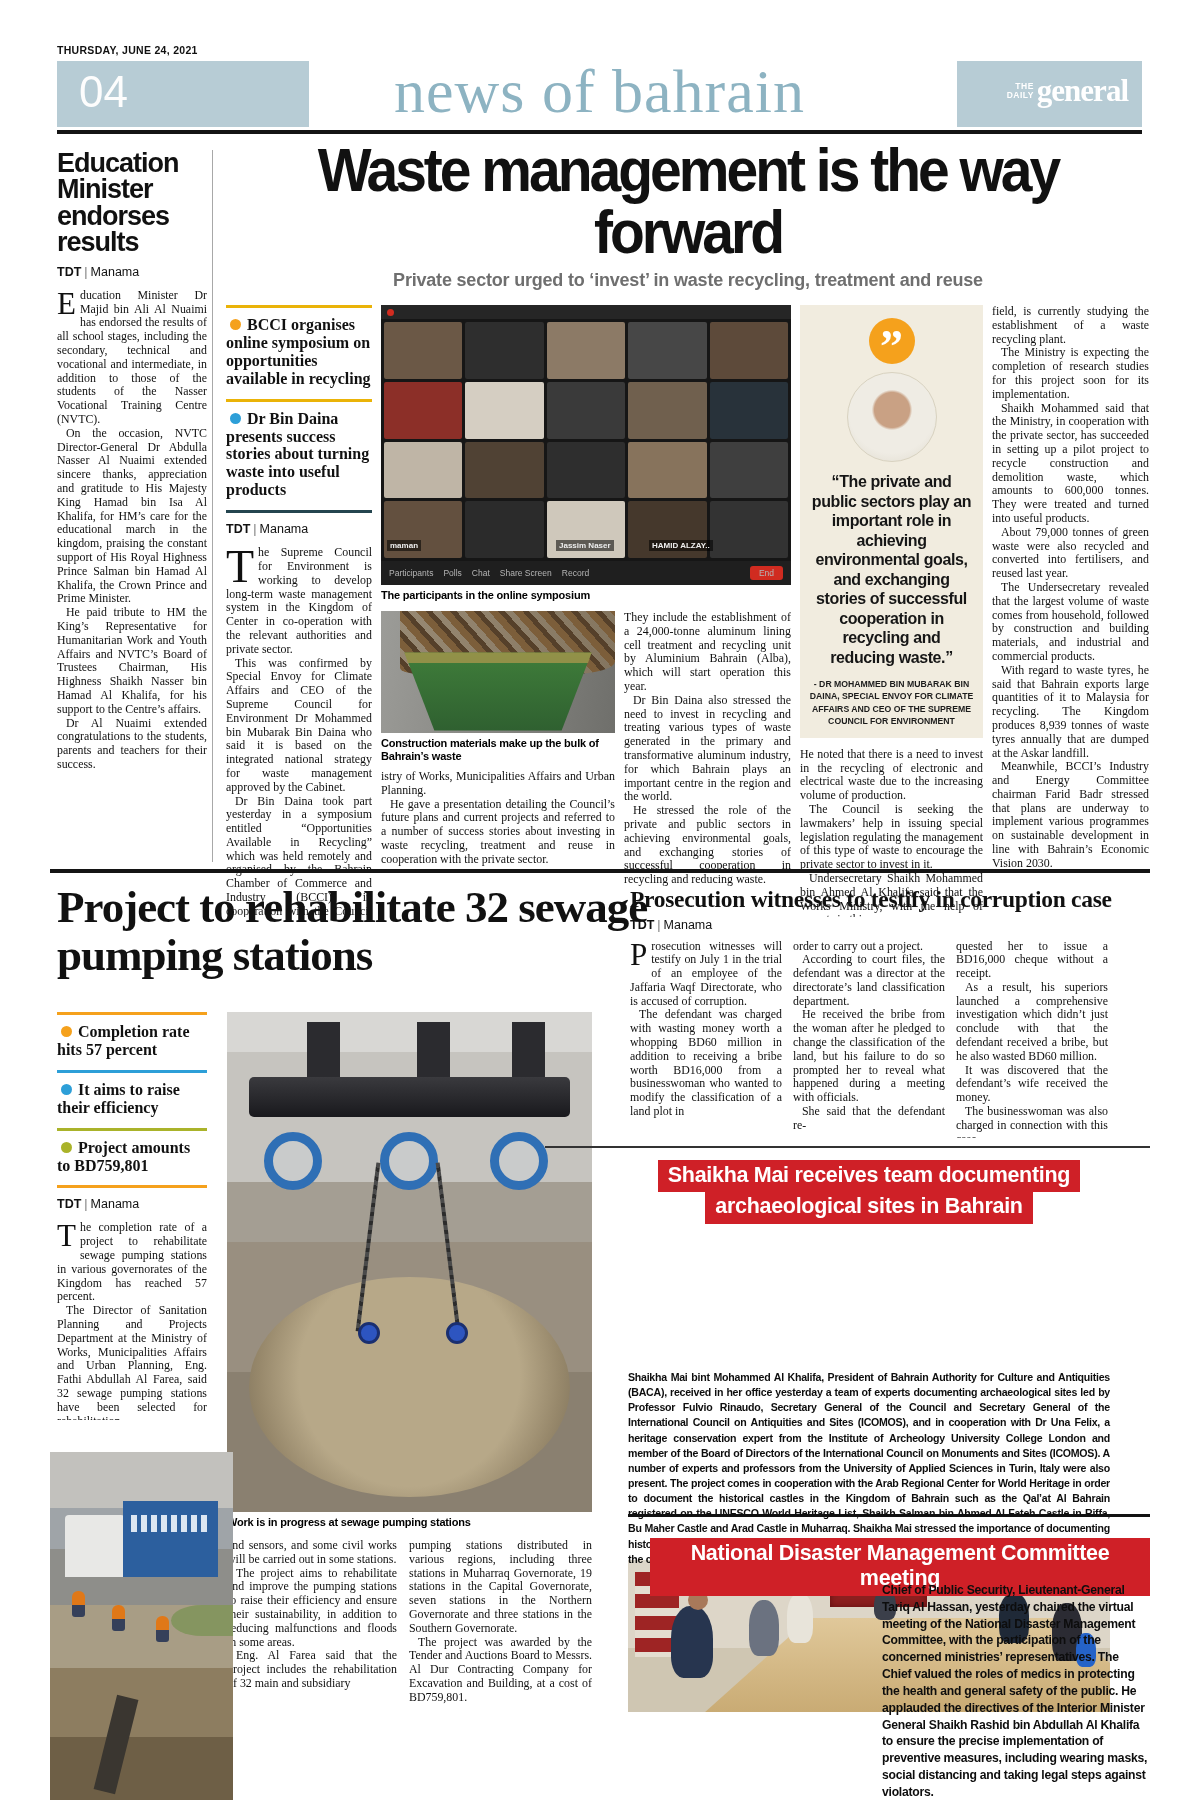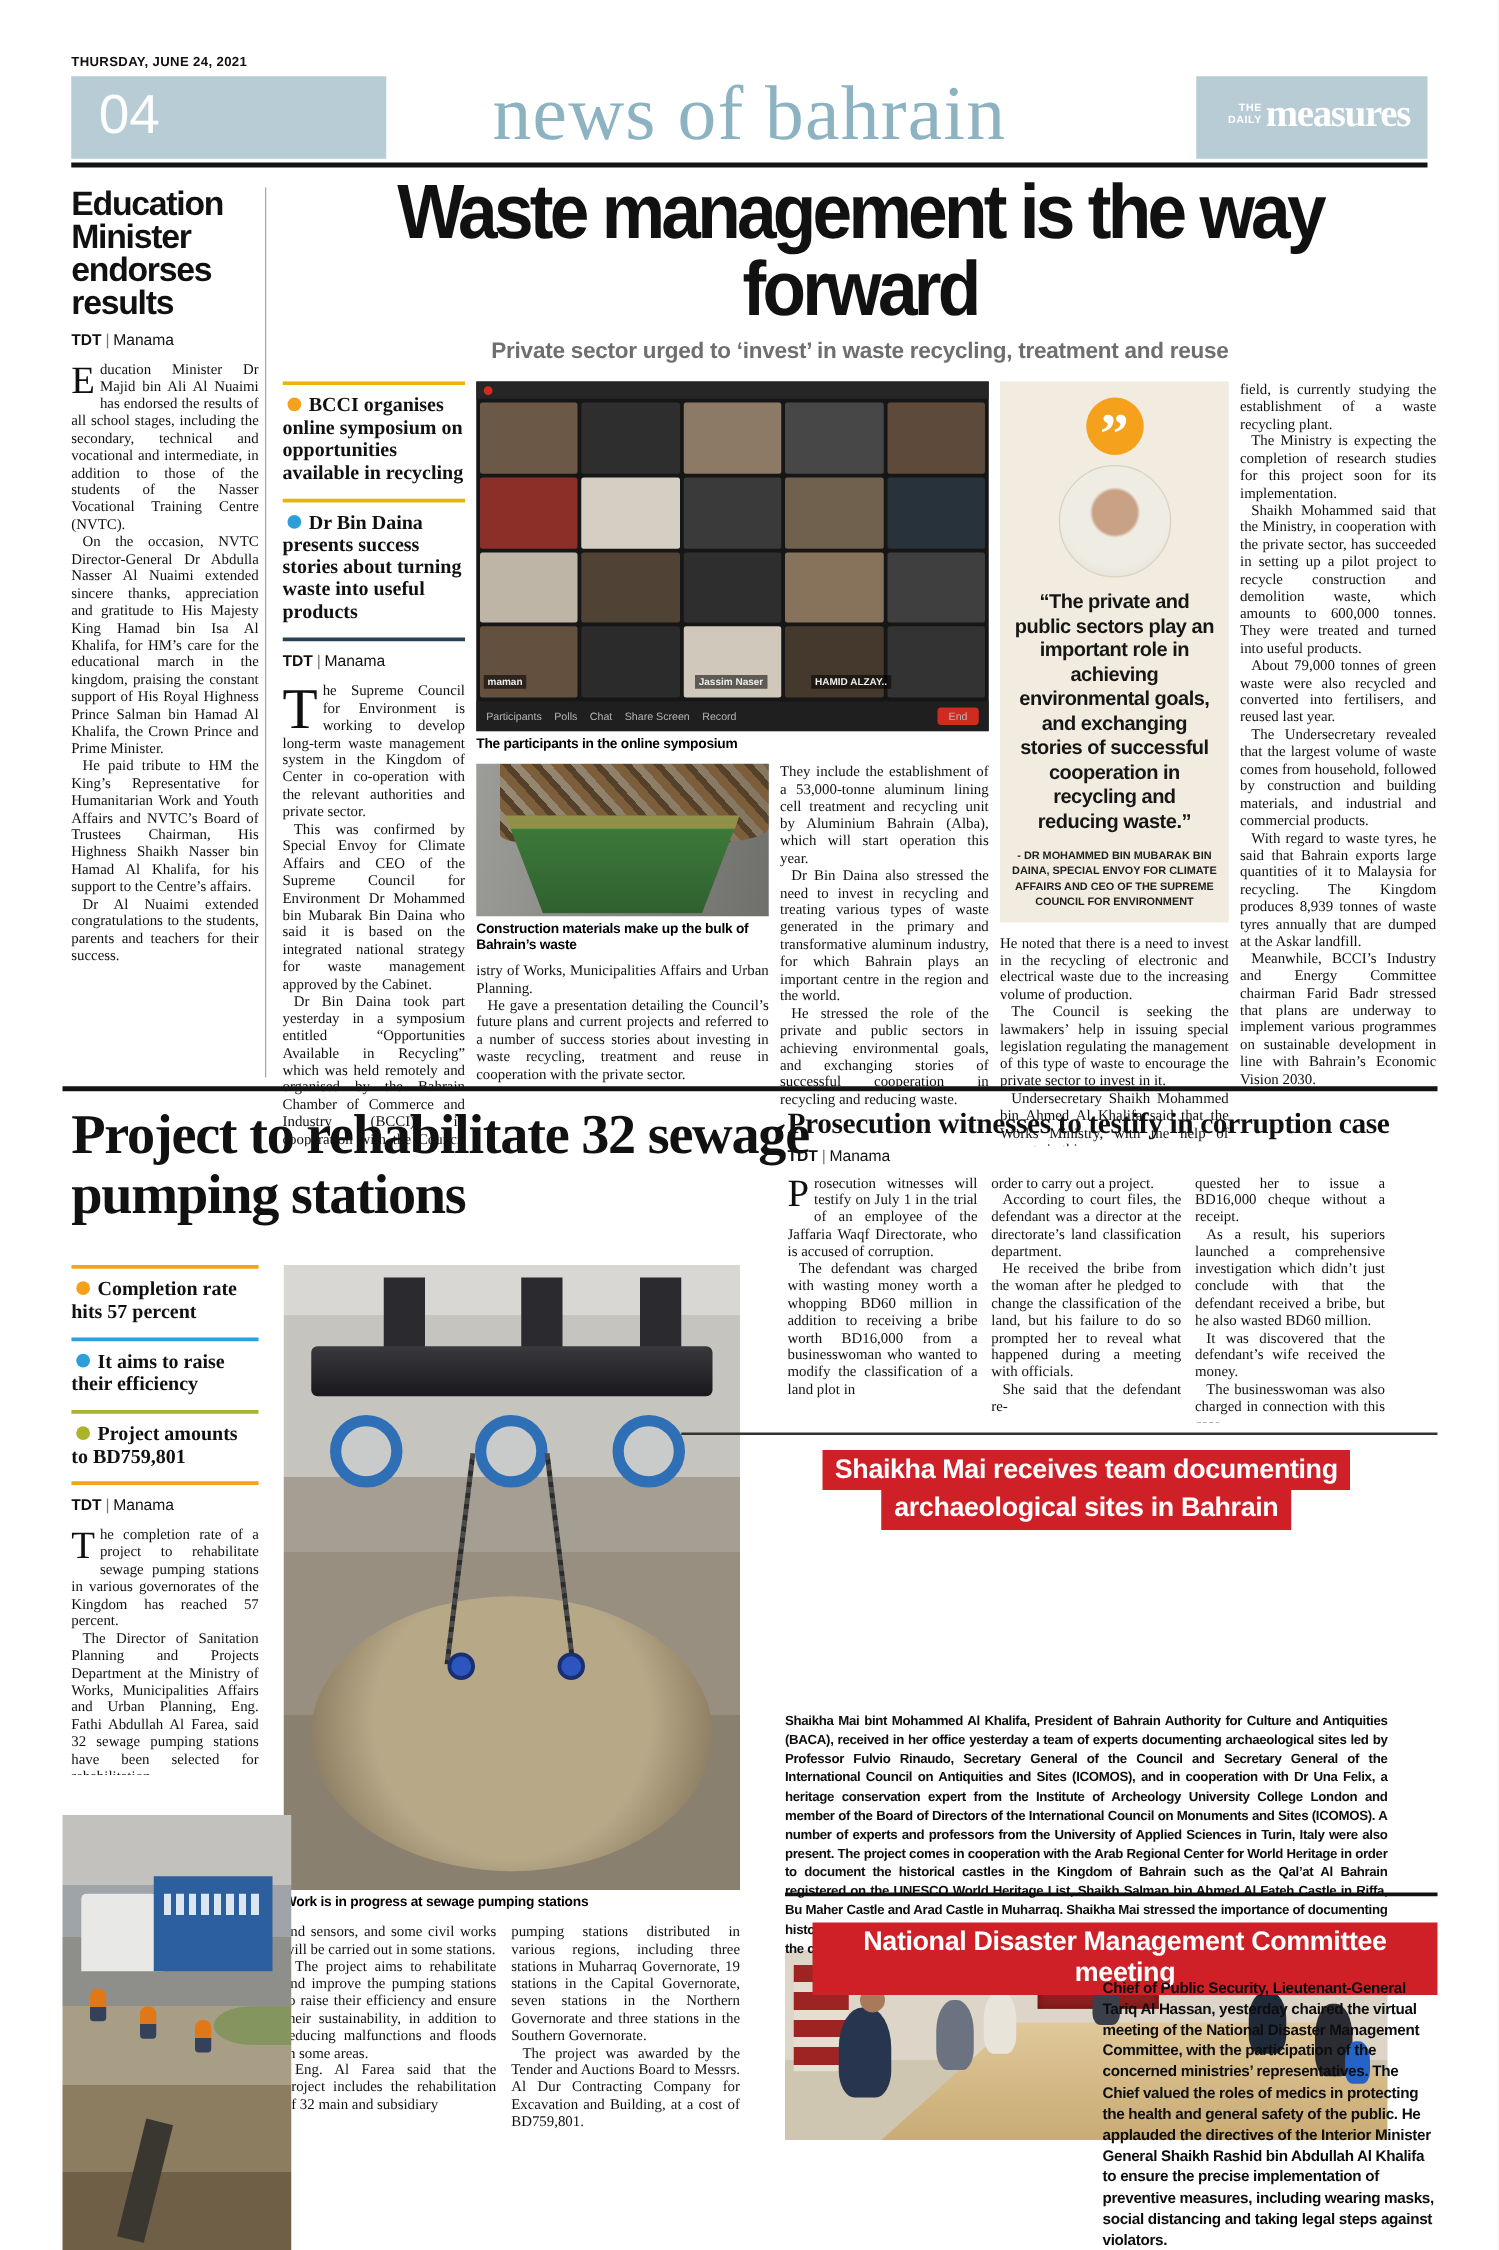--- a/index.html
+++ b/index.html
@@ -103,21 +103,21 @@
   <div class="abs date">THURSDAY, JUNE 24, 2021</div>
   <div class="abs band">
     <div class="pagenum">04</div>
     <div class="band-white"></div>
     <div class="nob">news of bahrain</div>
     <div class="trib">
       <span class="stack">
         <span>THE</span>
         <span>DAILY</span>
       </span>
-      <span class="tname">measures</span>
+      <span class="tname">general</span>
     </div>
   </div>
   <div class="abs hrule"></div>
 
   <div class="abs art" style="left:57px;top:150px;width:150px;height:712px;overflow:hidden;">
     <h2 class="edu-h">Education Minister endorses results</h2>
     <div class="byline"><b>TDT</b><span class="sep">|</span><span class="city">Manama</span></div>
     <p><span class="dropcap dc2">E</span><span>ducation Minister Dr Majid bin Ali Al Nuaimi has endorsed the results of all school stages, including the secondary, technical and vocational and intermediate, in addition to those of the students of the Nasser Vocational Training Centre (NVTC).</span></p>
     <p>On the occasion, NVTC Director-General Dr Abdulla Nasser Al Nuaimi extended sincere thanks, appreciation and gratitude to His Majesty King Hamad bin Isa Al Khalifa, for HM’s care for the educational march in the kingdom, praising the constant support of His Royal Highness Prince Salman bin Hamad Al Khalifa, the Crown Prince and Prime Minister.</p>
     <p>He paid tribute to HM the King’s Representative for Humanitarian Work and Youth Affairs and NVTC’s Board of Trustees Chairman, His Highness Shaikh Nasser bin Hamad Al Khalifa, for his support to the Centre’s affairs.</p>
@@ -184,21 +184,21 @@
             <div class="ph skip">
               <div class="pile"></div>
               <div class="bin"></div>
               <div class="binstripe"></div>
             </div>
             <div class="cap">Construction materials make up the bulk of Bahrain’s waste</div>
             <p style="margin-top:7px">istry of Works, Municipalities Affairs and Urban Planning.</p>
             <p>He gave a presentation detailing the Council’s future plans and current projects and referred to a number of success stories about investing in waste recycling, treatment and reuse in cooperation with the private sector.</p>
           </div>
           <div class="wm-right">
-            <p>They include the establishment of a 53,000-tonne aluminum lining cell treatment and recycling unit by Aluminium Bahrain (Alba), which will start operation this year.</p>
+            <p>They include the establishment of a 24,000-tonne aluminum lining cell treatment and recycling unit by Aluminium Bahrain (Alba), which will start operation this year.</p>
             <p>Dr Bin Daina also stressed the need to invest in recycling and treating various types of waste generated in the primary and transformative aluminum industry, for which Bahrain plays an important centre in the region and the world.</p>
             <p>He stressed the role of the private and public sectors in achieving environmental goals, and exchanging stories of successful cooperation in recycling and reducing waste.</p>
           </div>
         </div>
       </div>
       <div class="wc4">
         <div class="qbox">
           <div class="qcirc">”</div>
           <div class="portrait"></div>
           <div class="qtext">“The private and public sectors play an important role in achieving environmental goals, and exchanging stories of successful cooperation in recycling and reducing waste.”</div>

